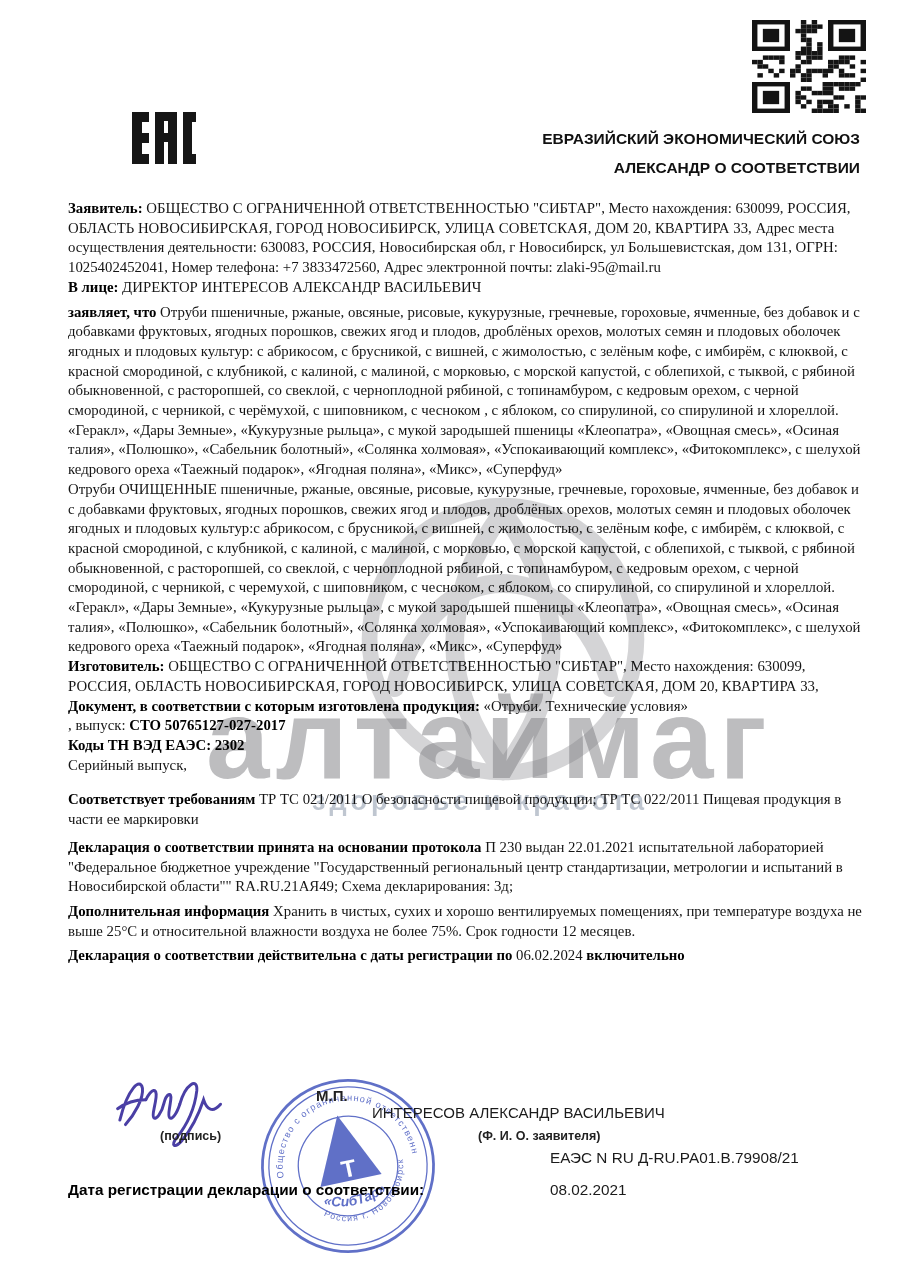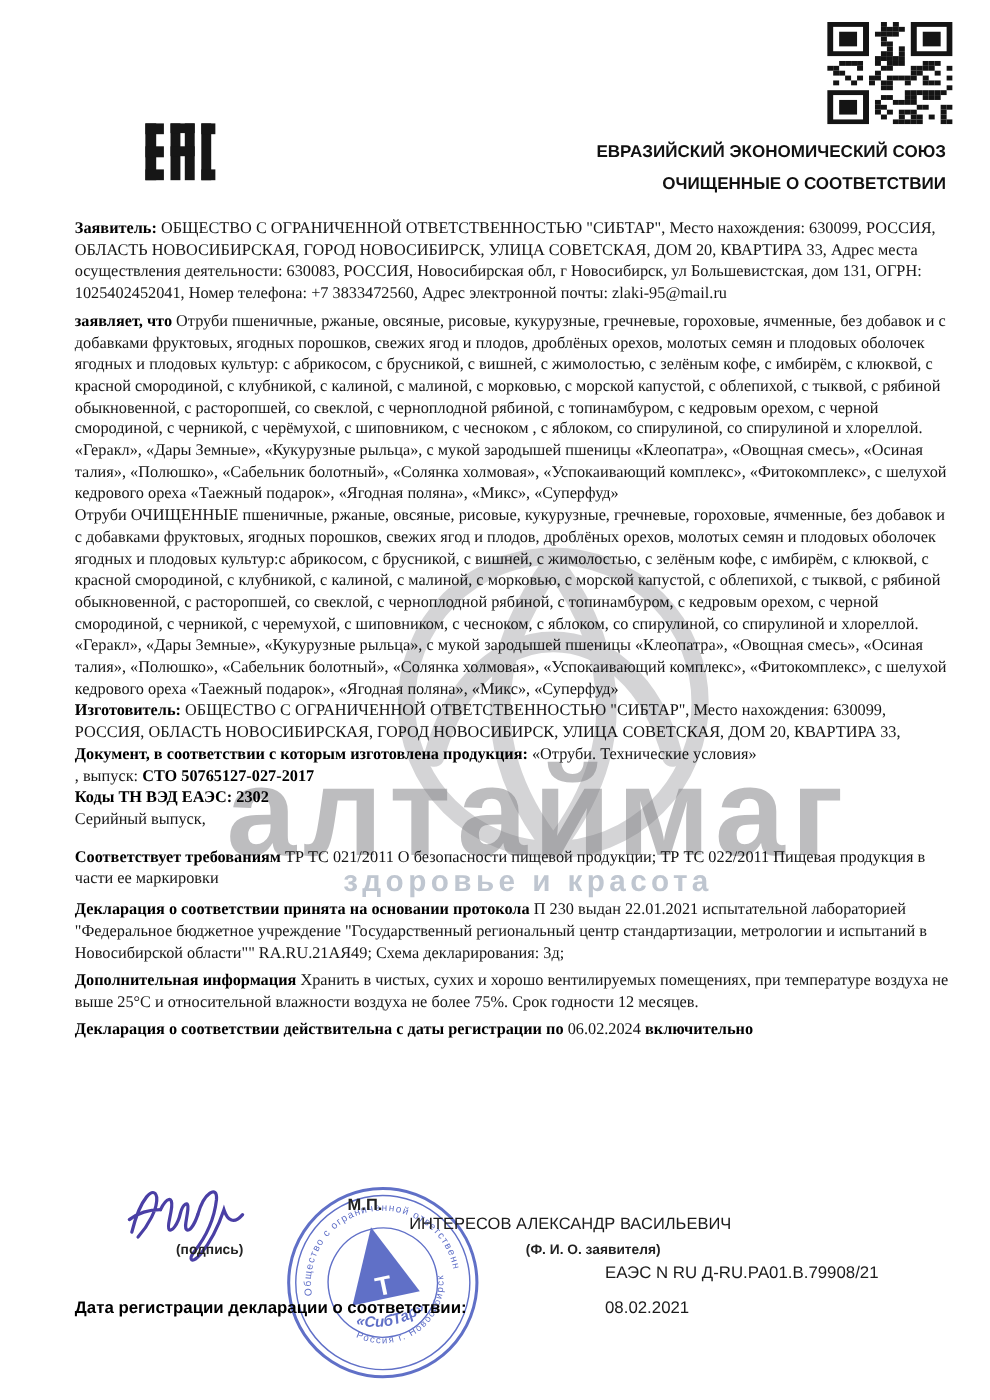--- a/index.html
+++ b/index.html
@@ -203,25 +203,26 @@
         <rect x="66" y="4.4" width="22" height="22" fill="#fff"></rect>
         <rect x="70.4" y="8.8" width="13.200000000000001" height="13.200000000000001" fill="#141414"></rect>
         <rect x="0" y="61.60000000000001" width="30.800000000000004" height="30.800000000000004" fill="#141414"></rect>
         <rect x="4.4" y="66" width="22" height="22" fill="#fff"></rect>
         <rect x="8.8" y="70.4" width="13.200000000000001" height="13.200000000000001" fill="#141414"></rect>
       </svg>
   </div>
 
   <div class="titles">
     <div class="title-line">ЕВРАЗИЙСКИЙ ЭКОНОМИЧЕСКИЙ СОЮЗ</div>
-    <div class="title-line">ОЧИЩЕННЫЕ О СООТВЕТСТВИИ</div>
+    <div class="title-line">АЛЕКСАНДР О СООТВЕТСТВИИ</div>
   </div>
 
   <div class="flow">
     <p><b>Заявитель:</b><span> ОБЩЕСТВО С ОГРАНИЧЕННОЙ ОТВЕТСТВЕННОСТЬЮ "СИБТАР", Место нахождения: 630099, РОССИЯ, ОБЛАСТЬ НОВОСИБИРСКАЯ, ГОРОД НОВОСИБИРСК, УЛИЦА СОВЕТСКАЯ, ДОМ 20, КВАРТИРА 33, Адрес места осуществления деятельности: 630083, РОССИЯ, Новосибирская обл, г Новосибирск, ул Большевистская, дом 131, ОГРН: 1025402452041, Номер телефона: +7 3833472560, Адрес электронной почты: zlaki-95@mail.ru</span></p>
+    <p><b>В лице:</b><span> ДИРЕКТОР ИНТЕРЕСОВ АЛЕКСАНДР ВАСИЛЬЕВИЧ</span></p>
     <p class="gap-sm"><b>заявляет, что</b><span>  Отруби пшеничные, ржаные, овсяные, рисовые, кукурузные, гречневые, гороховые, ячменные, без добавок и с добавками фруктовых, ягодных порошков, свежих ягод и плодов, дроблёных орехов, молотых семян и плодовых оболочек ягодных и плодовых культур: с абрикосом, с брусникой, с вишней, с жимолостью,  с зелёным кофе, с имбирём, с клюквой, с красной смородиной, с клубникой, с калиной, с малиной, с морковью, с морской капустой, с облепихой, с тыквой, с рябиной обыкновенной, с расторопшей, со свеклой, с черноплодной рябиной, с топинамбуром, с кедровым орехом, с черной смородиной, с черникой, с черёмухой, с шиповником, с чесноком , с яблоком, со спирулиной, со спирулиной и хлореллой. «Геракл», «Дары Земные», «Кукурузные рыльца», с мукой зародышей пшеницы «Клеопатра», «Овощная смесь», «Осиная талия», «Полюшко», «Сабельник болотный», «Солянка холмовая», «Успокаивающий комплекс», «Фитокомплекс», с шелухой кедрового ореха «Таежный подарок», «Ягодная поляна», «Микс», «Суперфуд»</span></p>
     <p><span>Отруби ОЧИЩЕННЫЕ пшеничные, ржаные, овсяные, рисовые, кукурузные, гречневые, гороховые, ячменные, без добавок и с добавками фруктовых, ягодных порошков, свежих ягод и плодов, дроблёных орехов, молотых семян и плодовых оболочек ягодных и плодовых культур:с абрикосом, с брусникой, с вишней, с жимолостью,  с зелёным кофе, с имбирём, с клюквой, с красной смородиной, с клубникой, с калиной, с малиной, с морковью, с морской капустой, с облепихой, с тыквой, с рябиной обыкновенной, с расторопшей, со свеклой, с черноплодной рябиной, с топинамбуром, с кедровым орехом, с черной смородиной, с черникой, с черемухой, с шиповником, с чесноком, с яблоком, со спирулиной, со спирулиной и хлореллой. «Геракл», «Дары Земные», «Кукурузные рыльца», с мукой зародышей пшеницы «Клеопатра», «Овощная смесь», «Осиная талия», «Полюшко», «Сабельник болотный», «Солянка холмовая», «Успокаивающий комплекс», «Фитокомплекс», с шелухой кедрового ореха «Таежный подарок», «Ягодная поляна», «Микс», «Суперфуд»</span></p>
     <p><b>Изготовитель:</b><span> ОБЩЕСТВО С ОГРАНИЧЕННОЙ ОТВЕТСТВЕННОСТЬЮ "СИБТАР", Место нахождения: 630099, РОССИЯ, ОБЛАСТЬ НОВОСИБИРСКАЯ, ГОРОД НОВОСИБИРСК, УЛИЦА СОВЕТСКАЯ, ДОМ 20, КВАРТИРА 33,</span></p>
     <p><b>Документ, в соответствии с которым изготовлена продукция:</b><span> «Отруби. Технические условия»</span></p>
     <p><span>, выпуск: </span><b>СТО 50765127-027-2017</b></p>
     <p><b>Коды ТН ВЭД ЕАЭС: 2302</b></p>
     <p><span>Серийный выпуск,</span></p>
     <p class="gap-lg"><b>Соответствует требованиям</b><span>  ТР ТС 021/2011 О безопасности пищевой продукции; ТР ТС 022/2011 Пищевая продукция в части ее маркировки</span></p>
     <p class="gap-md"><b>Декларация о соответствии принята на основании протокола</b><span> П 230 выдан 22.01.2021 испытательной лабораторией "Федеральное бюджетное учреждение "Государственный региональный центр стандартизации, метрологии и испытаний в Новосибирской области"" RA.RU.21АЯ49; Схема декларирования: 3д;</span></p>
     <p class="gap-sm"><b>Дополнительная информация</b><span> Хранить в чистых, сухих и хорошо вентилируемых помещениях, при температуре воздуха не выше 25°С и относительной влажности воздуха не более 75%. Срок годности 12 месяцев.</span></p>

